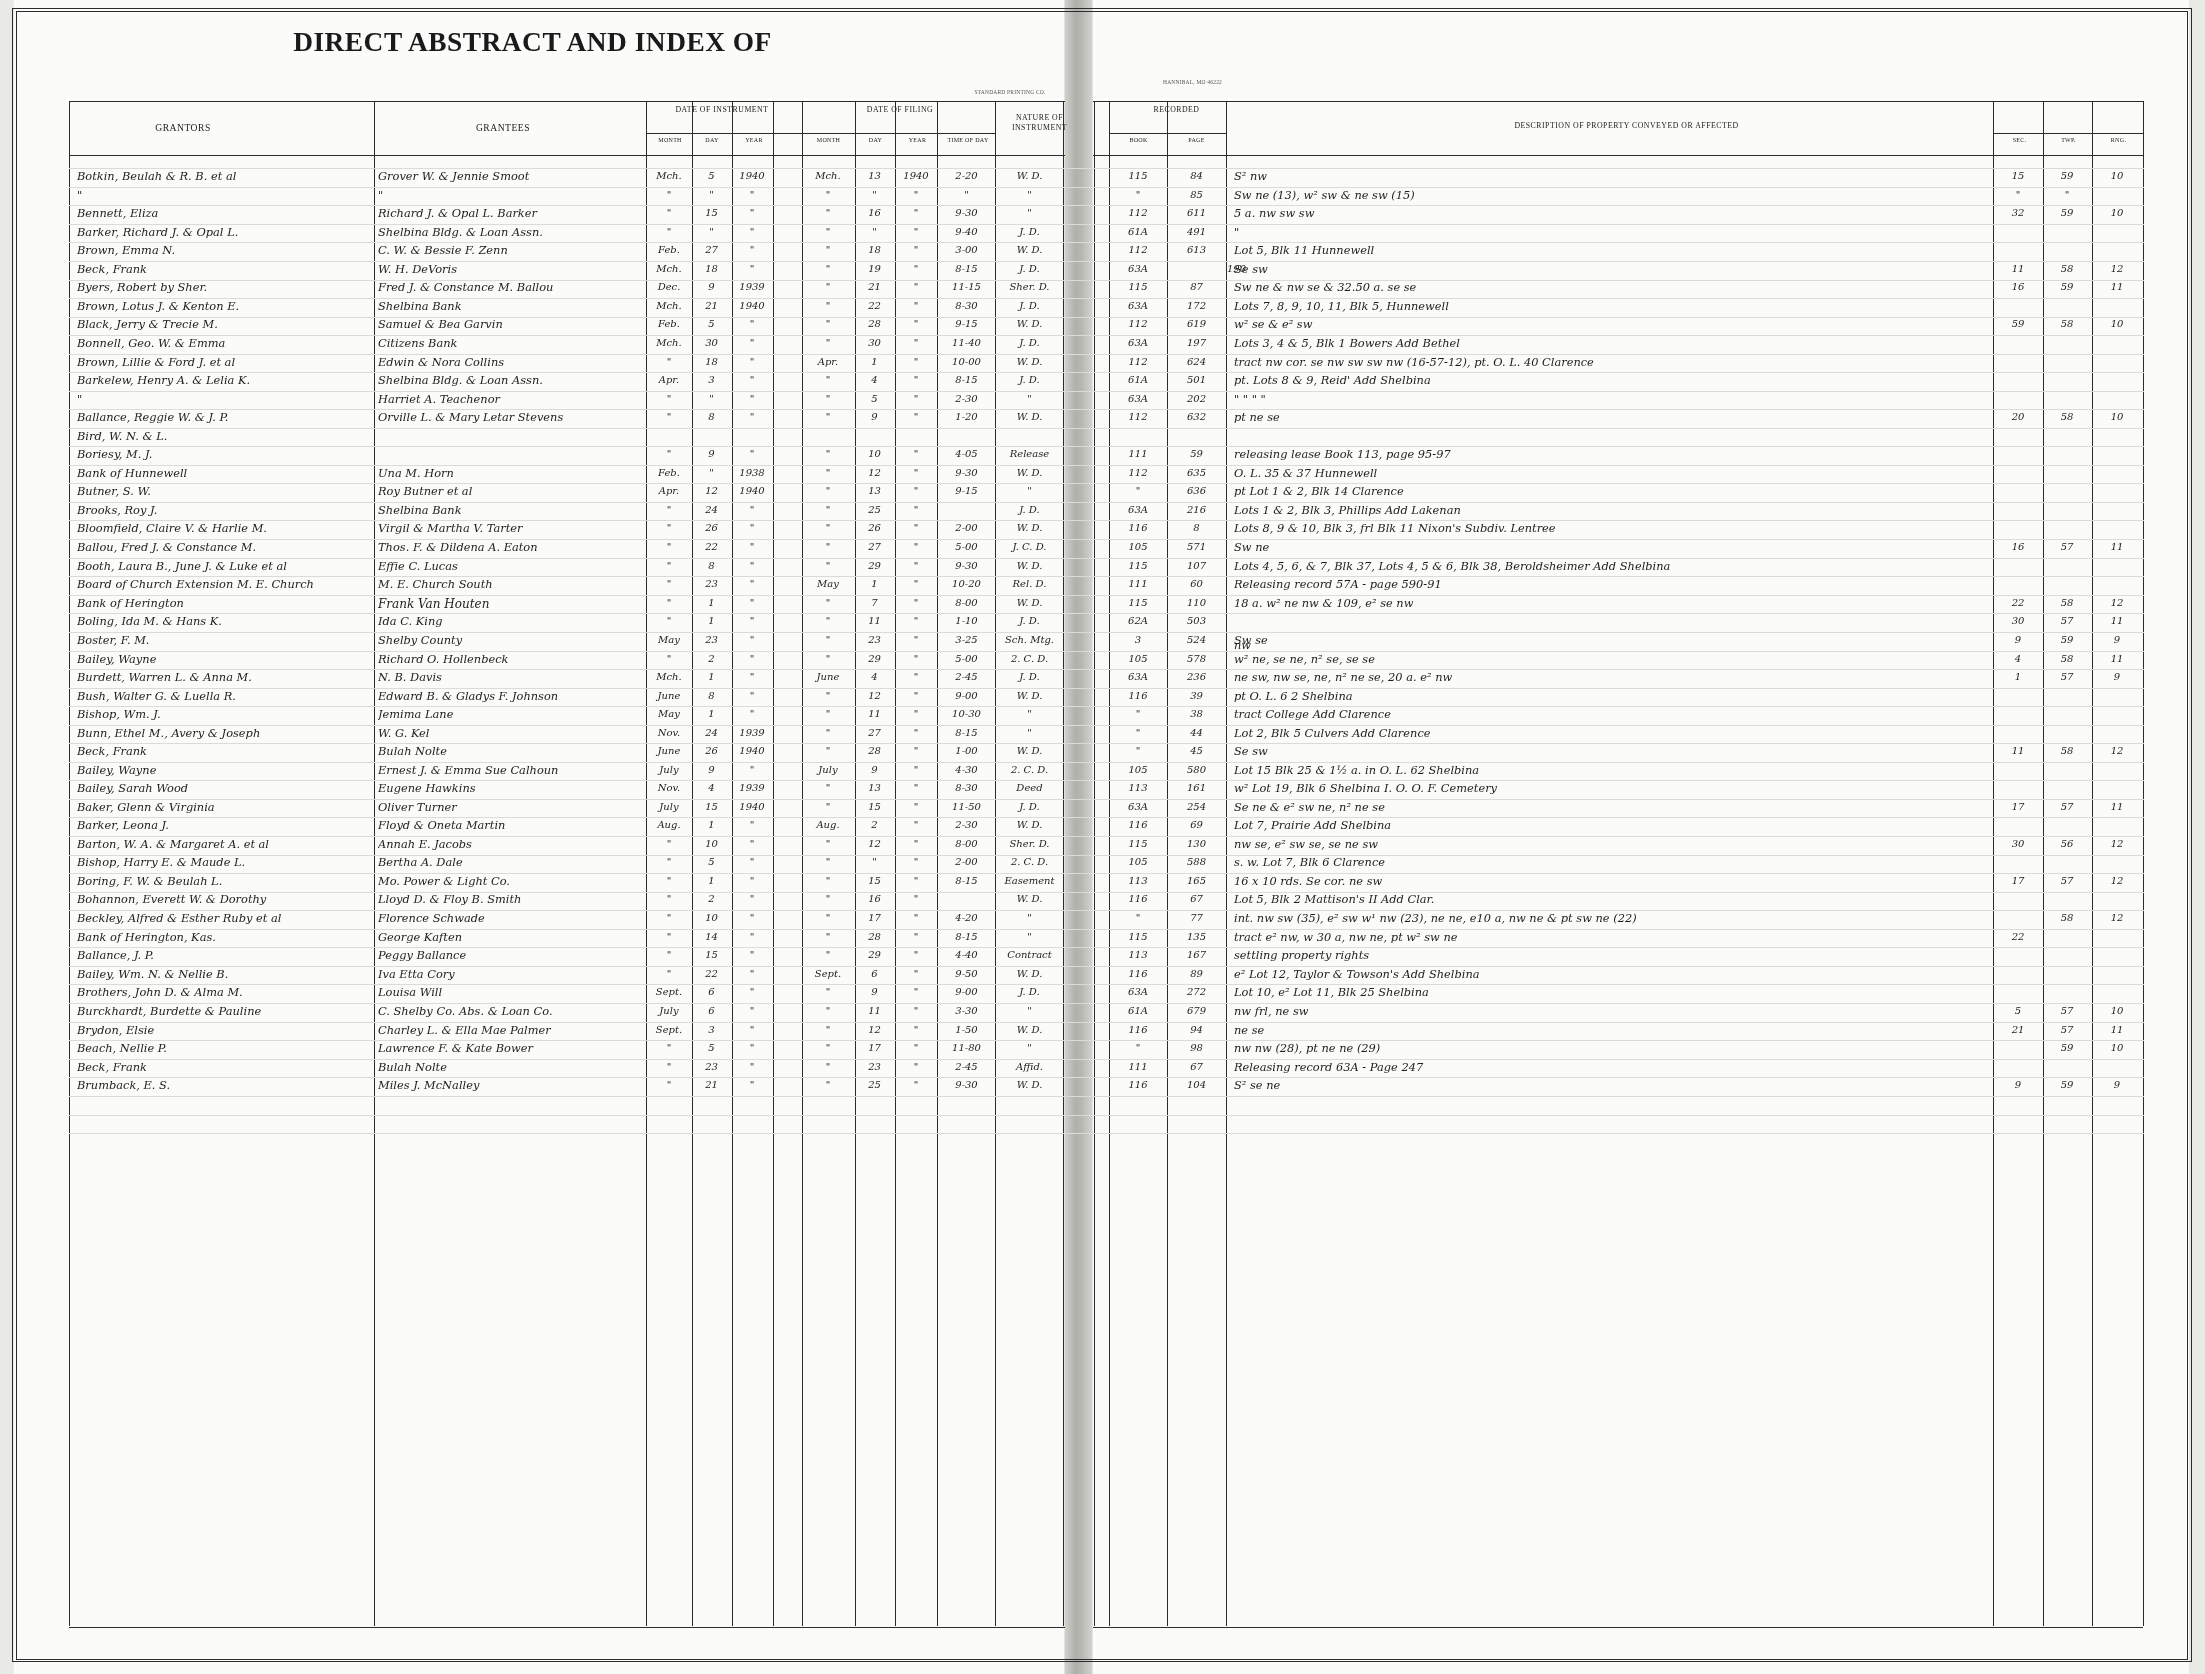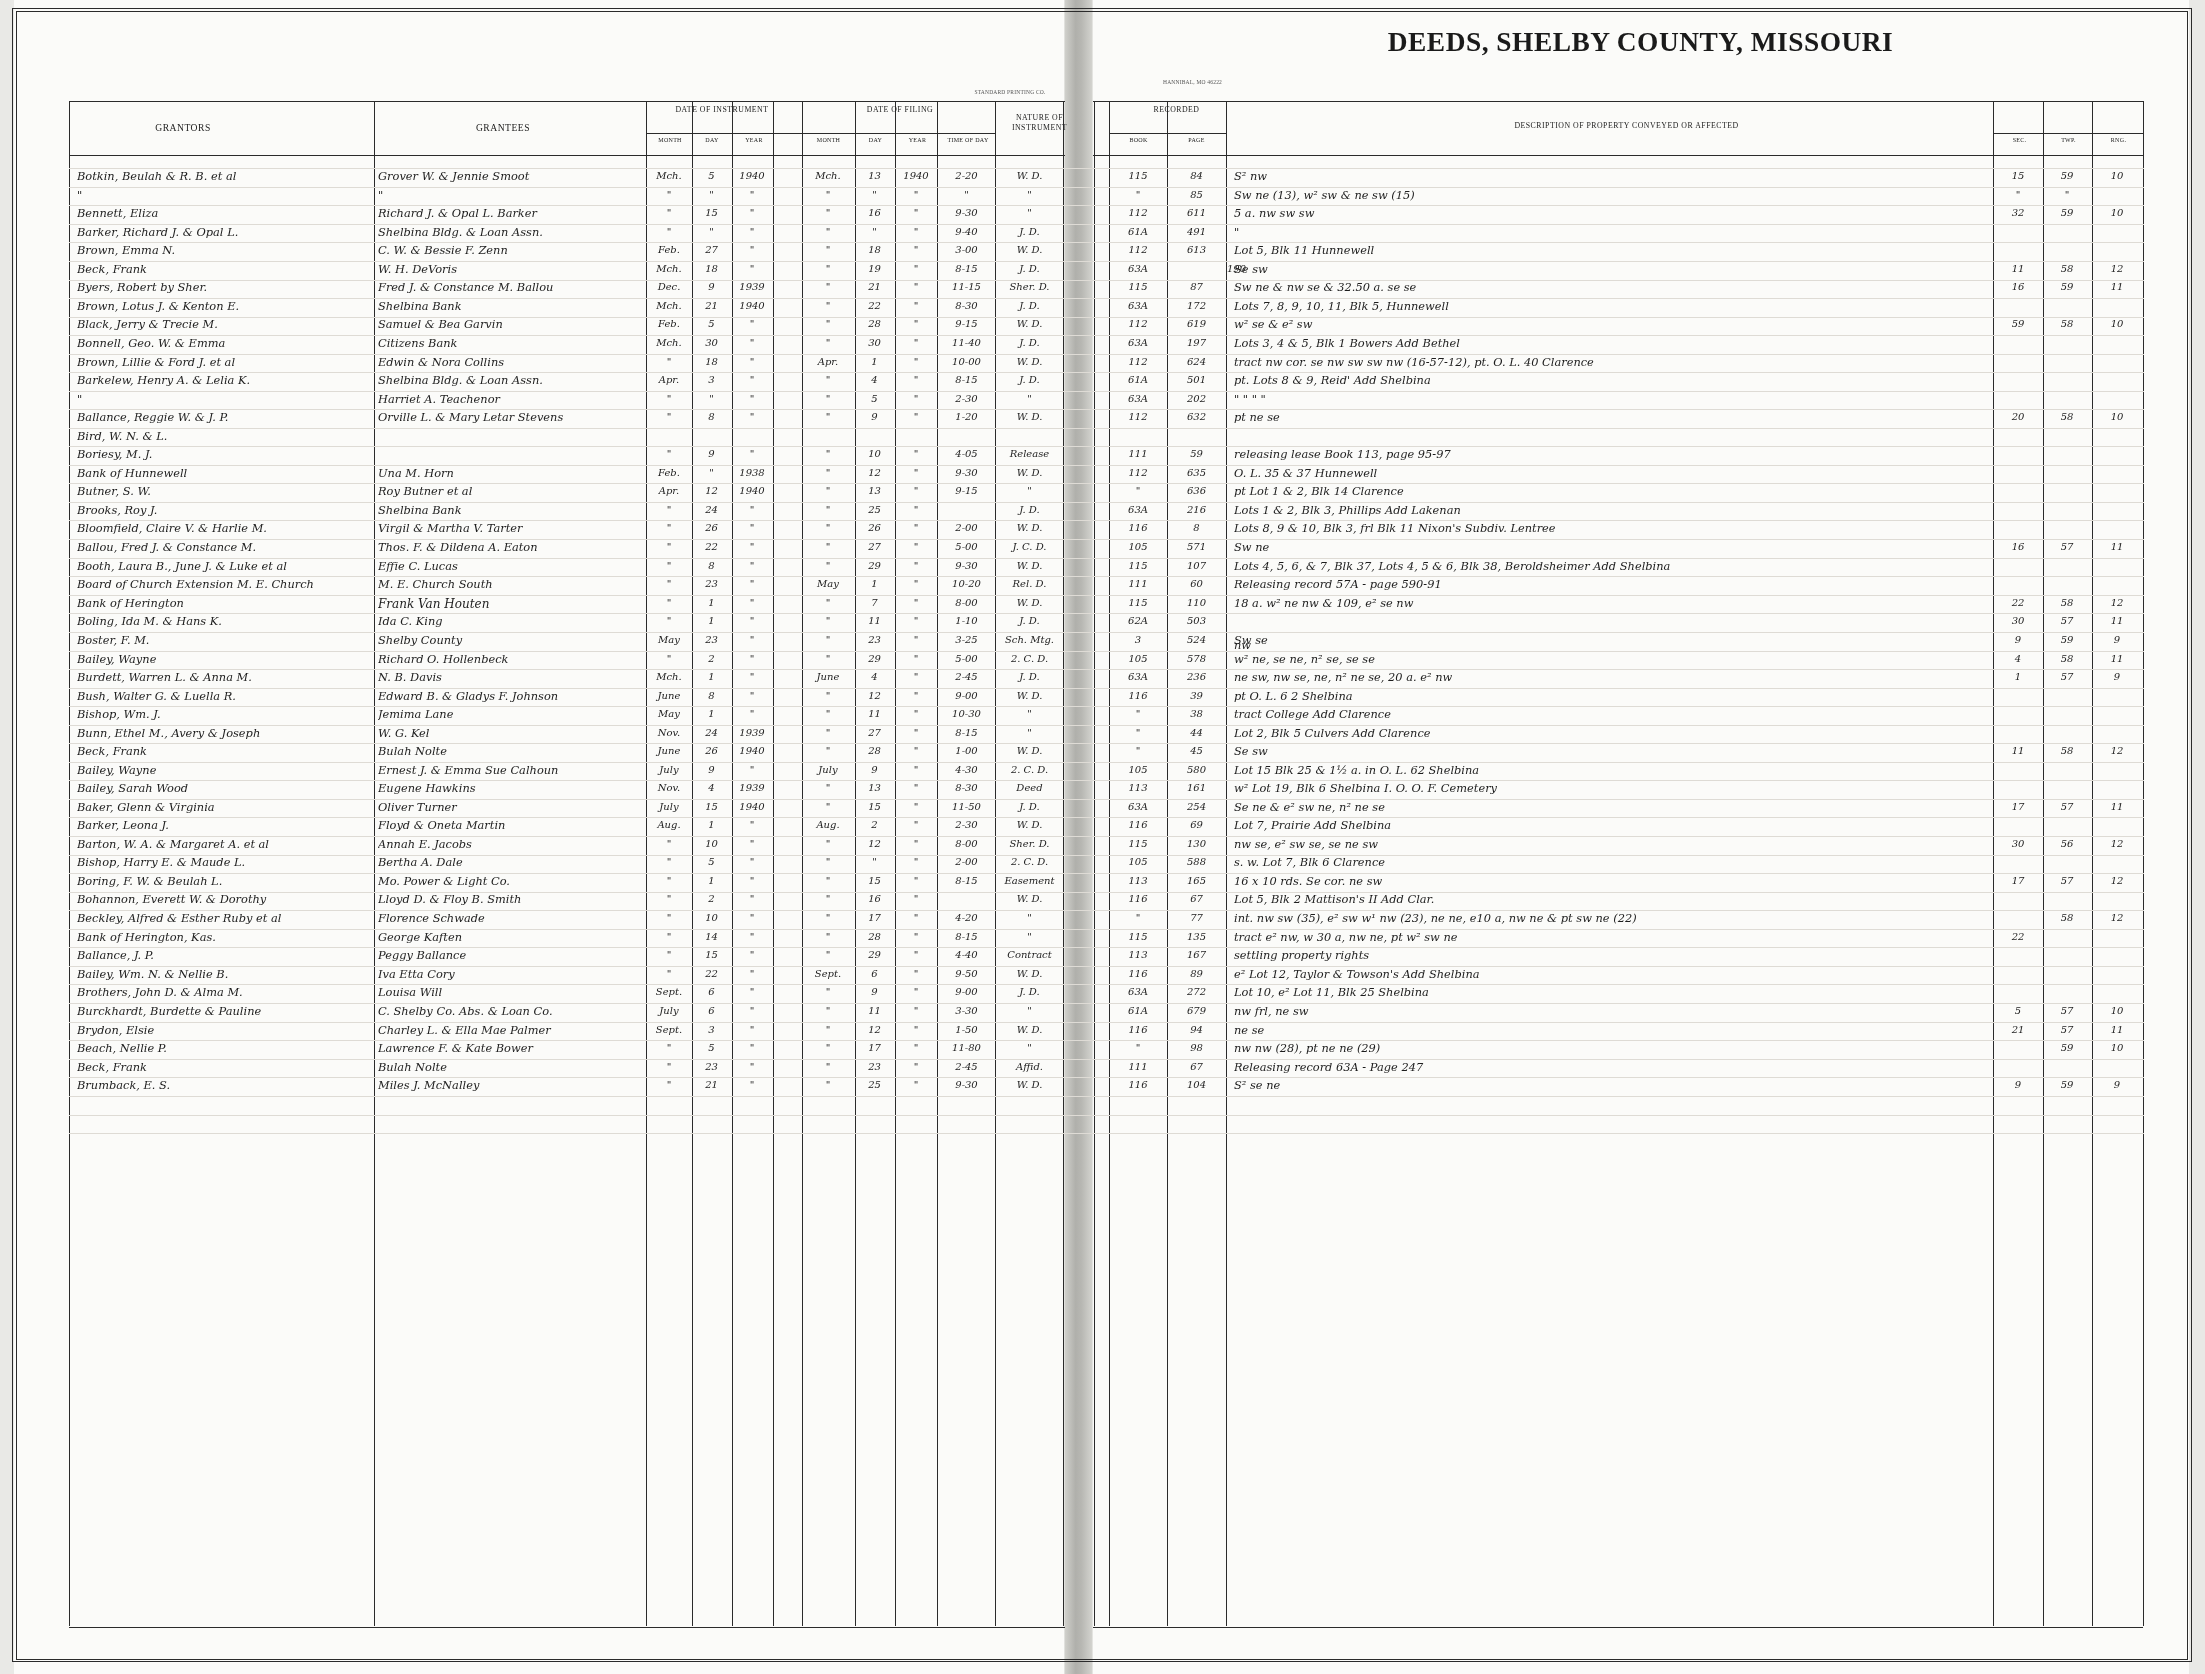--- a/index.html
+++ b/index.html
@@ -102,21 +102,21 @@
 </head>
 <body>
 
 <div class="page">
   <div class="paper"></div>
   <div class="gutter"></div>
 
   <div class="sheet"></div>
   <div class="sheet inner"></div>
 
-  <div class="title" id="title-right">DEEDS, SHELBY COUNTY, MISSOURI</div>
+  <div class="title" id="title-left">DIRECT ABSTRACT AND INDEX OF</div>
 
   <div class="imprint" style="top:89px;left:937px;width:146px;">STANDARD PRINTING CO.</div>
   <div class="imprint" style="top:79px;left:1115px;width:155px;">HANNIBAL, MO 46222</div>
 
   <div id="grid">
       <div class="hline" style="top: 101px; left: 69px; width: 996px;"></div>
       <div class="hline" style="top: 101px; left: 1093px; width: 1050px;"></div>
       <div class="hline" style="top: 133px; left: 646px; width: 350px;"></div>
       <div class="hline" style="top: 133px; left: 1109px; width: 117px;"></div>
       <div class="hline" style="top: 133px; left: 1993px; width: 150px;"></div>

